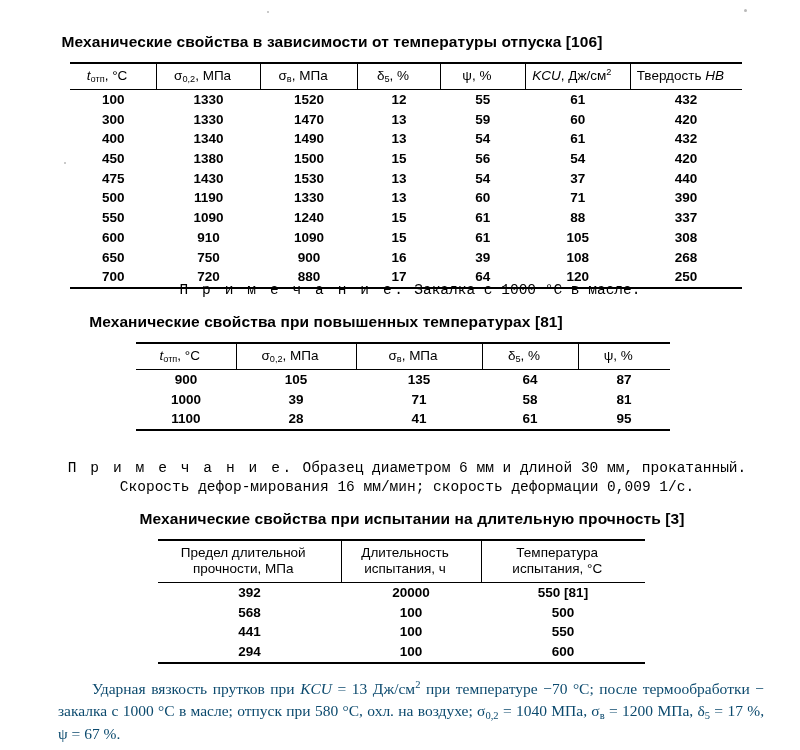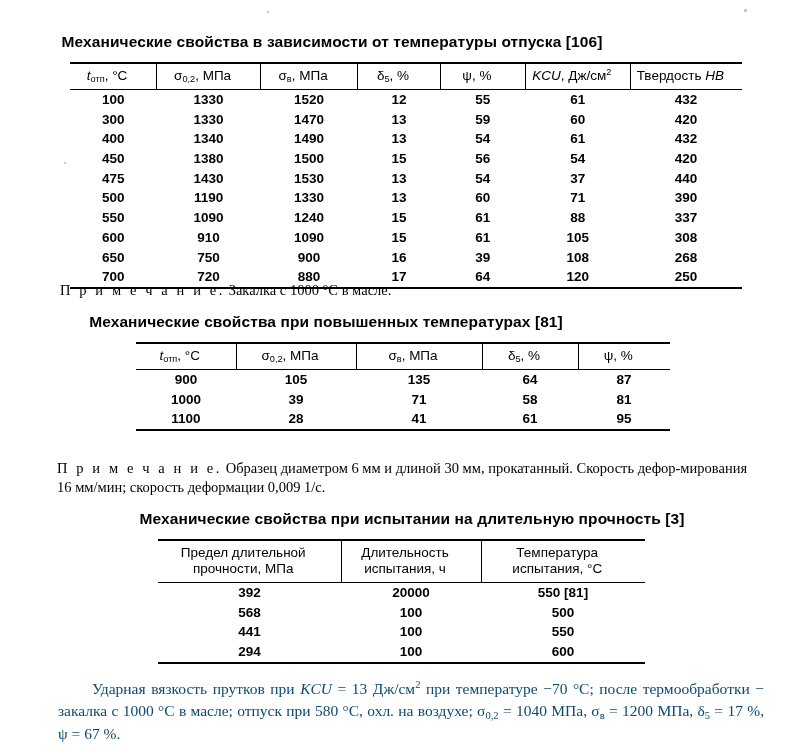--- a/index.html
+++ b/index.html
@@ -70,24 +70,24 @@
   }
   sup {
     font-size: 0.68em;
     vertical-align: 0.55em;
     line-height: 0;
   }
   .ital { font-style: italic; }
 
   
   .note {
-    font-family: Liberation Serif, serif;
+    font-family: Liberation Mono, monospace;
     font-size: 14.5px;
     line-height: 1.28;
-    text-align: left;
+    text-align: center;
     color: #000;
   }
   .note .lbl {
     letter-spacing: 2.6px;
   }
   .para {
     font-family: "Liberation Serif", "DejaVu Serif", serif;
     font-size: 15.5px;
     line-height: 1.44;
     text-align: justify;

